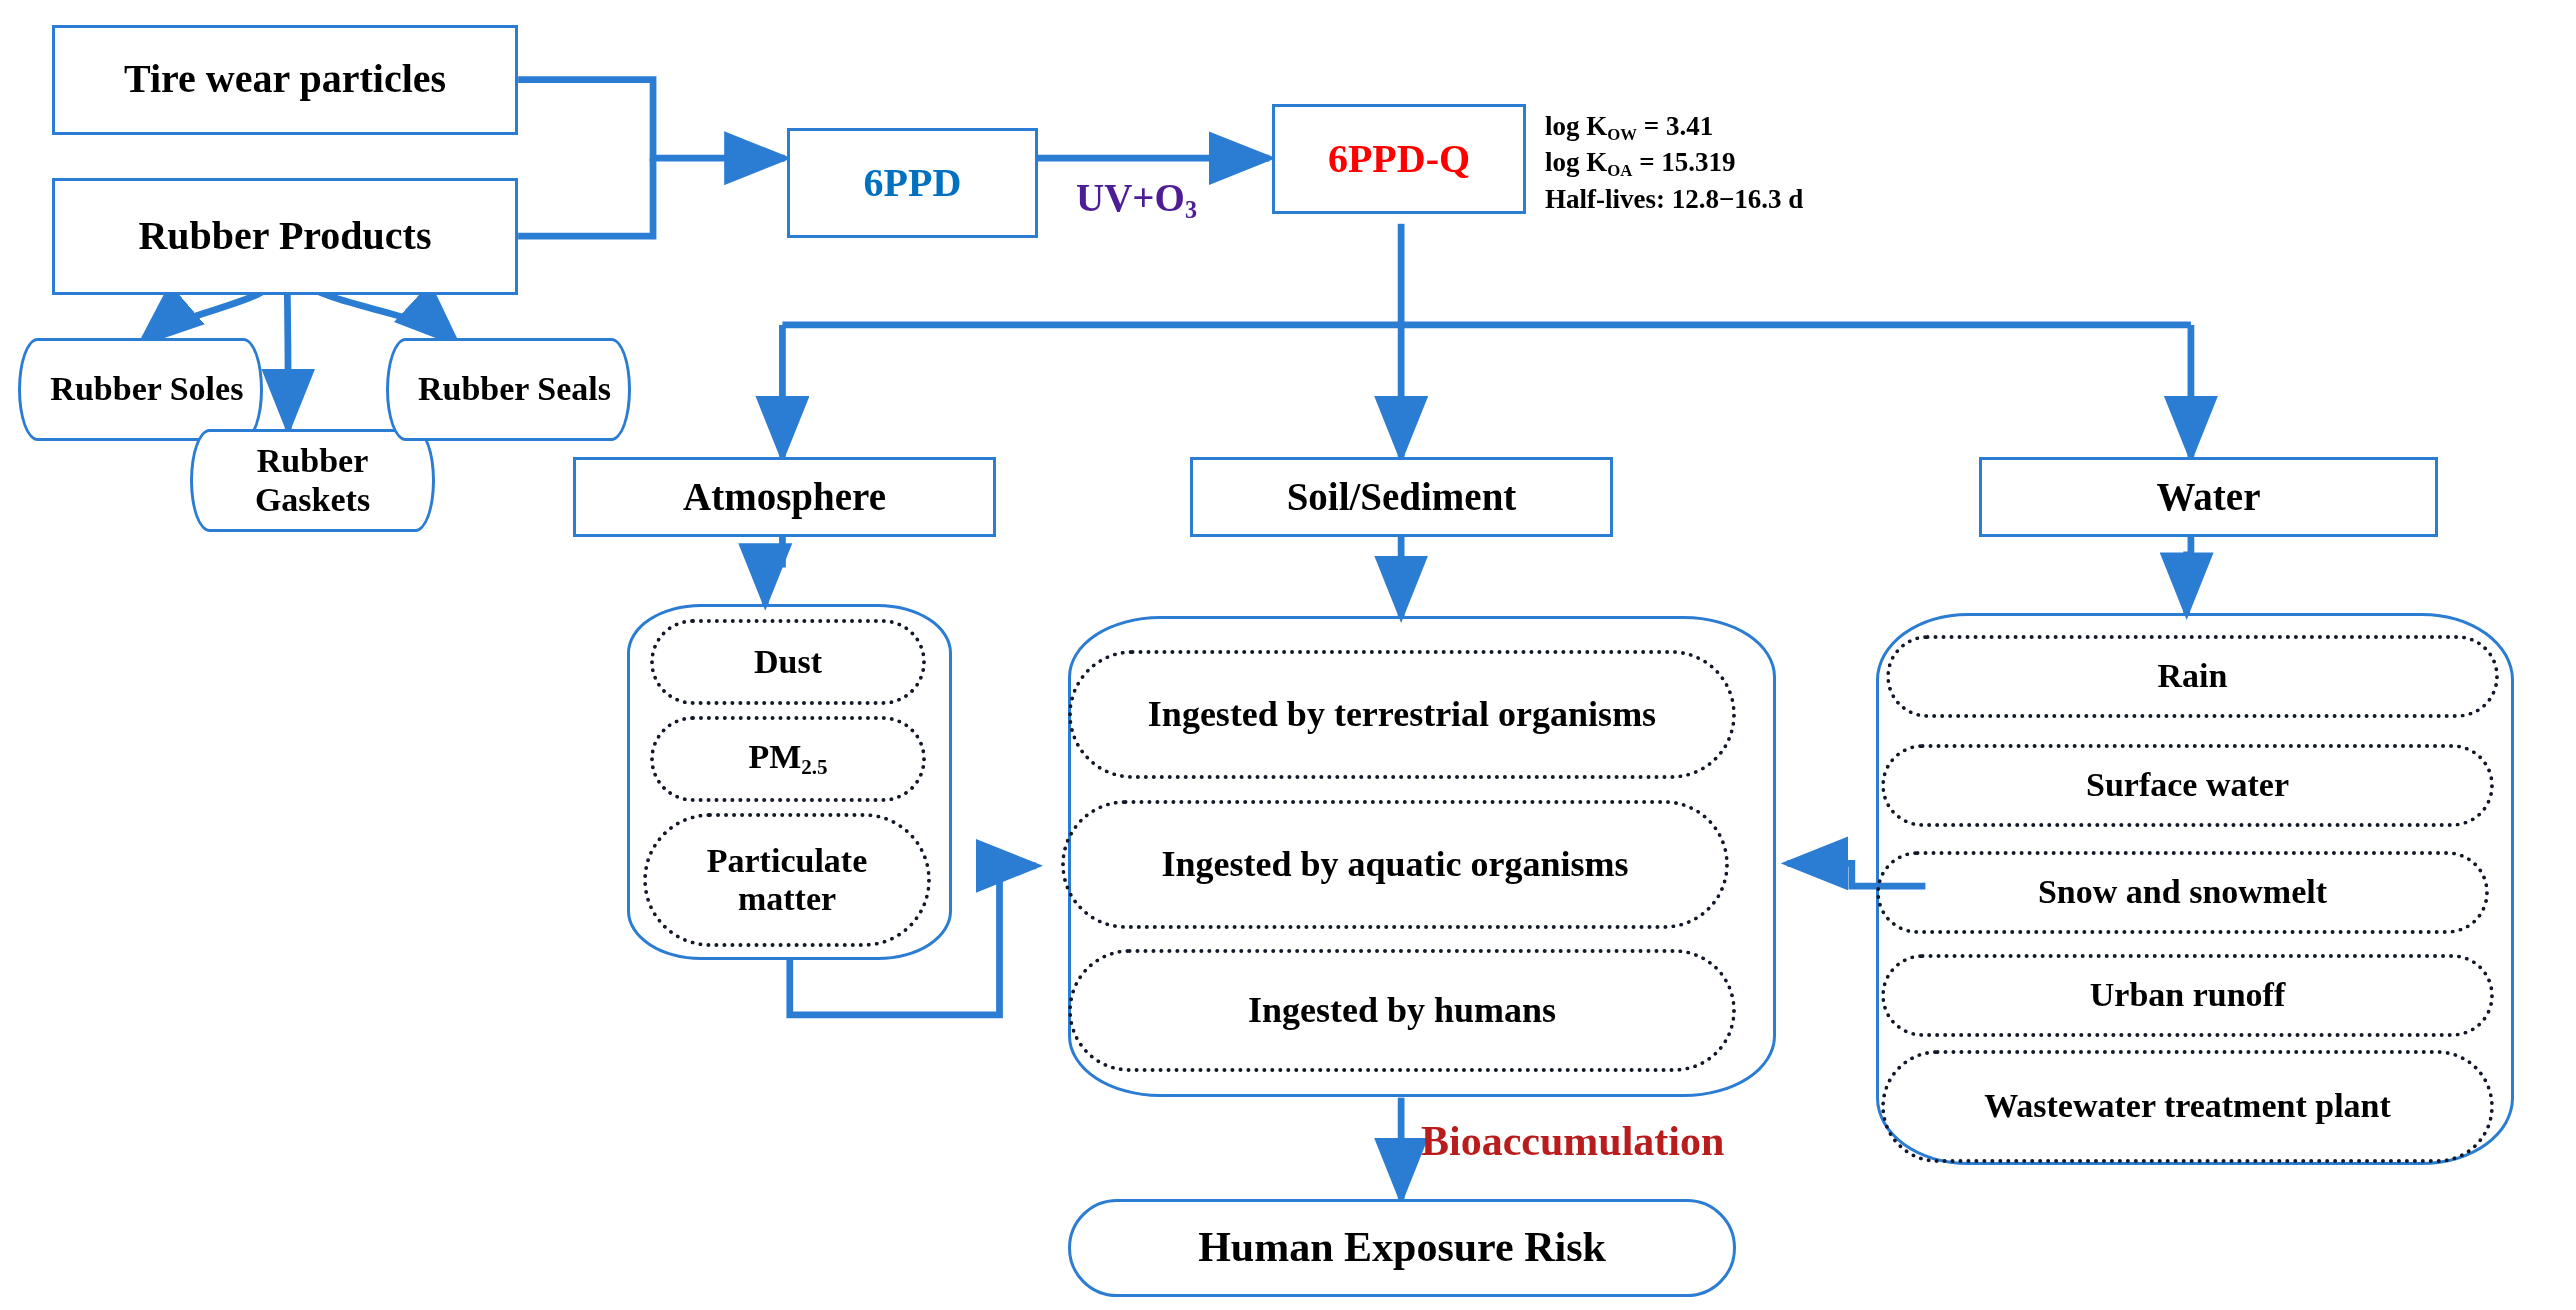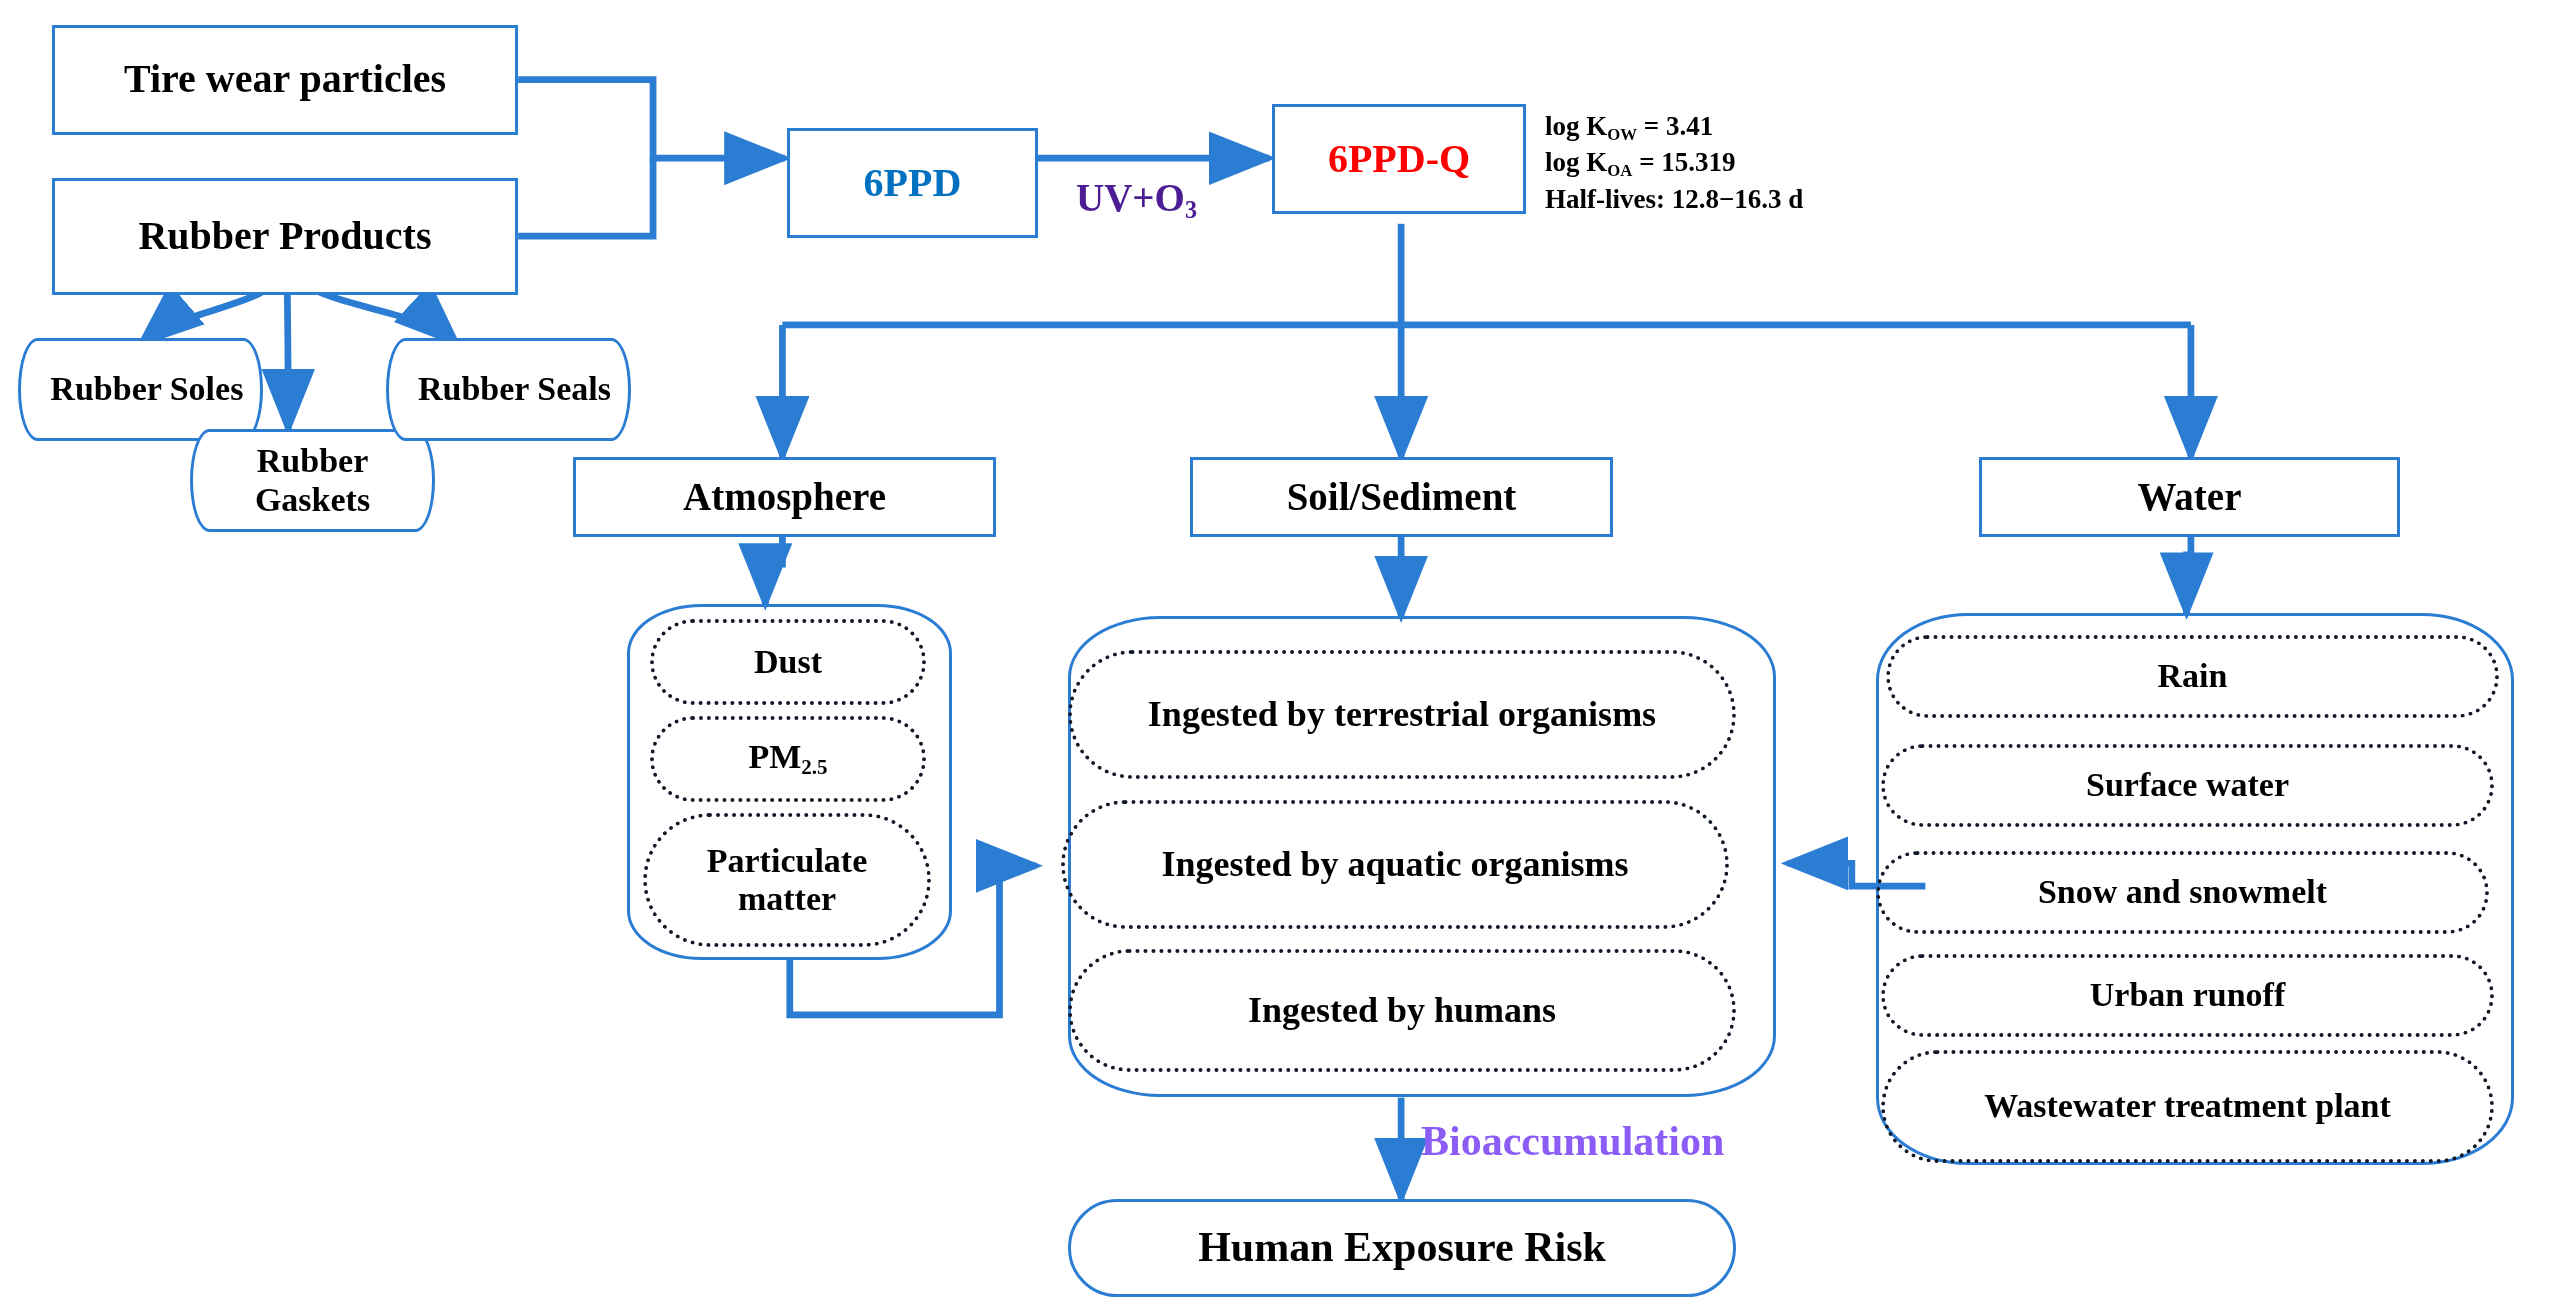--- a/index.html
+++ b/index.html
@@ -108,21 +108,21 @@
   </div>
 
   <div class="nodebox rect" style="left:573px;top:457px;width:423px;height:80px;font-size:39px;">
     <span>Atmosphere</span>
   </div>
 
   <div class="nodebox rect" style="left:1190px;top:457px;width:423px;height:80px;font-size:39px;">
     <span>Soil/Sediment</span>
   </div>
 
-  <div class="nodebox rect" style="left:1979px;top:457px;width:421px;height:80px;font-size:39px;justify-content:center;">
+  <div class="nodebox rect" style="left:1979px;top:457px;width:459px;height:80px;font-size:39px;justify-content:center;">
     <span>Water</span>
   </div>
 
   <div class="nodebox pillouter" style="left:627px;top:604px;width:325px;height:356px;border-radius:74px/49px;"></div>
   <div class="nodebox dotted" style="left:650px;top:619px;width:276px;height:86px;font-size:34px;">
     <span>Dust</span>
   </div>
   <div class="nodebox dotted" style="left:650px;top:716px;width:276px;height:86px;font-size:34px;">
     <span><span>PM</span><sub>2.5</sub></span>
   </div>
@@ -151,21 +151,21 @@
   <div class="nodebox dotted" style="left:1881px;top:744px;width:613px;height:83px;font-size:34px;">
     <span>Surface water</span>
   </div>
   <div class="nodebox dotted" style="left:1881px;top:954px;width:613px;height:83px;font-size:34px;">
     <span>Urban runoff</span>
   </div>
   <div class="nodebox dotted" style="left:1881px;top:1050px;width:613px;height:113px;font-size:34px;padding:0 37px;">
     <span>Wastewater treatment plant</span>
   </div>
 
-  <div class="labeltxt" style="left:1421px;top:1117px;font-size:42px;color:#8b5cf6;">Bioaccumulation</div>
+  <div class="labeltxt" style="left:1421px;top:1117px;font-size:42px;color:#b91c1c;">Bioaccumulation</div>
 
   <div class="nodebox" style="left:1068px;top:1199px;width:668px;height:98px;font-size:42px;
               border:3.7px solid #2b7cd3;border-radius:55px;">
     <span>Human Exposure Risk</span>
   </div>
 
 </div>
 
 
 </body></html>

